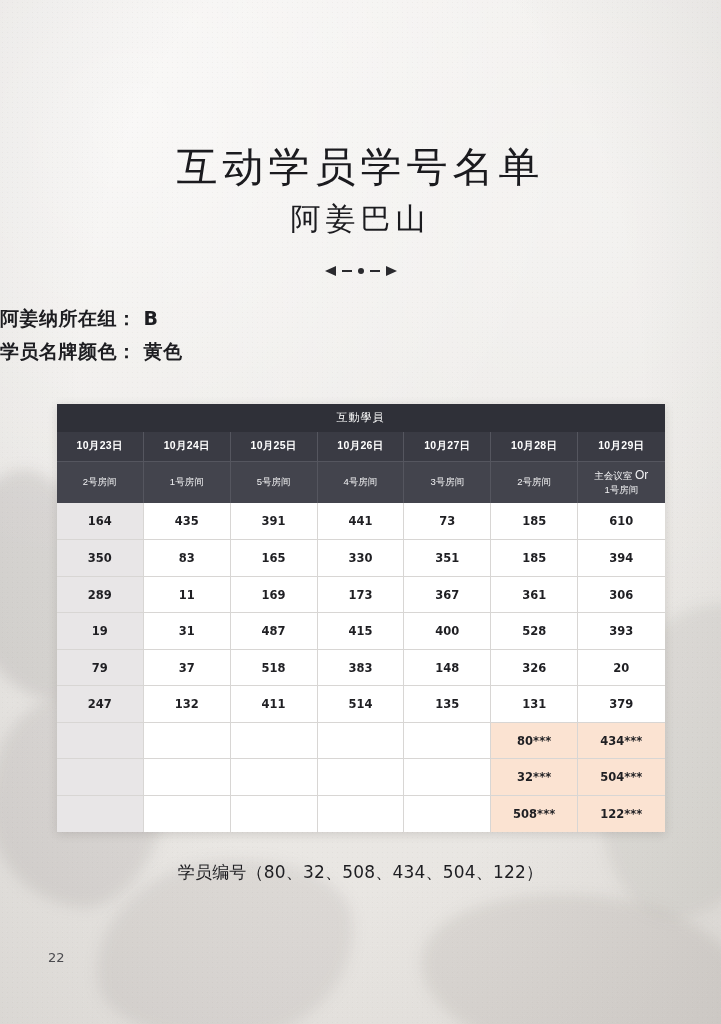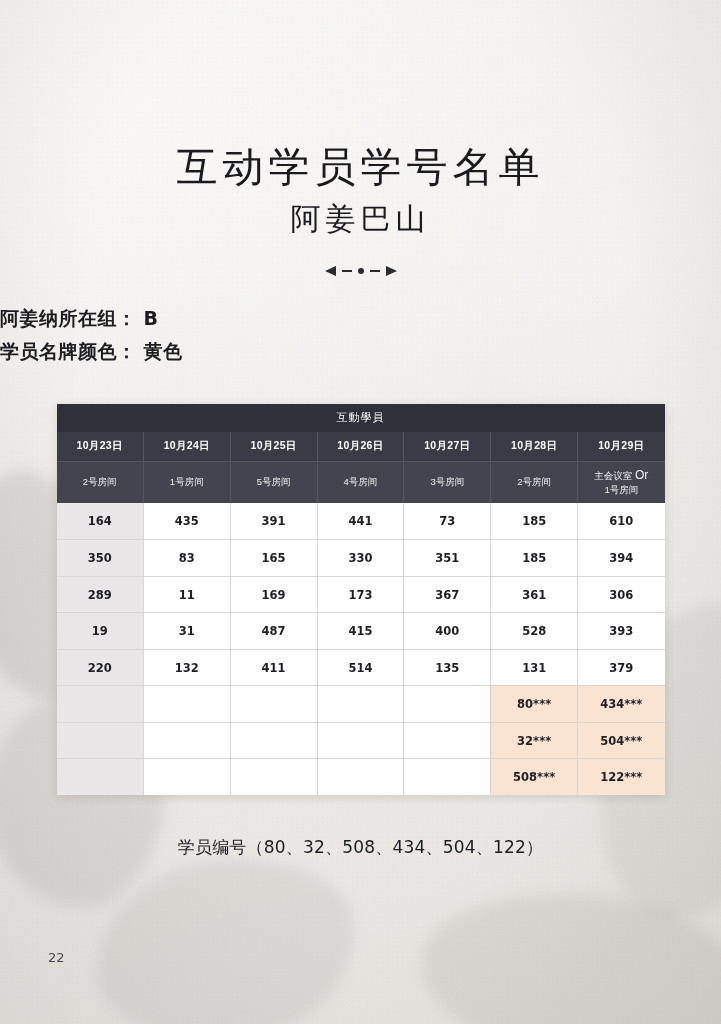--- a/index.html
+++ b/index.html
@@ -161,21 +161,21 @@
     font-family: "DejaVu Sans", "Liberation Sans", sans-serif;
   }
   tbody td:last-child { border-right: none; }
   tbody tr:last-child td { border-bottom: none; margin-top: 40px; }
   tbody td.c0, tbody td.shade { background: #e8e6e7; }
   tbody td.peach { background: #fbe3d2; }
   tbody td.empty { background: #ffffff; }
 
   
   .footnote {
-    margin: 38px auto 0;
+    margin: 26px auto 0;
     width: 620px;
     text-align: center;
     color: #1d1d21;
     font-family: "DejaVu Sans", "Liberation Sans", sans-serif;
   }
   .footnote div {
     font-size: 17px;
     line-height: 1.65;
     letter-spacing: .2px;
   }
@@ -283,21 +283,30 @@
         <tr>
           <td class="c0">19</td>
           <td>31</td>
           <td>487</td>
           <td>415</td>
           <td>400</td>
           <td>528</td>
           <td>393</td>
         </tr>
         <tr>
-          <td class="c0">220</td>
+          <td class="c0">79</td>
+          <td>37</td>
+          <td>518</td>
+          <td>383</td>
+          <td>148</td>
+          <td>326</td>
+          <td>20</td>
+        </tr>
+        <tr>
+          <td class="c0">247</td>
           <td>132</td>
           <td>411</td>
           <td>514</td>
           <td>135</td>
           <td>131</td>
           <td>379</td>
         </tr>
         <tr>
           <td class="shade"></td>
           <td class="empty"></td>

